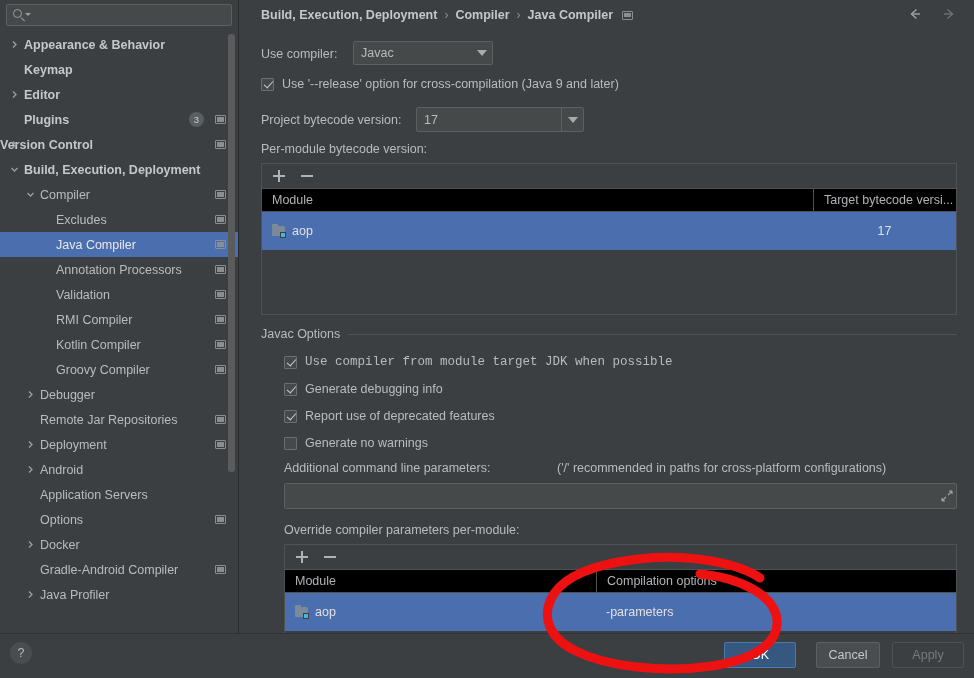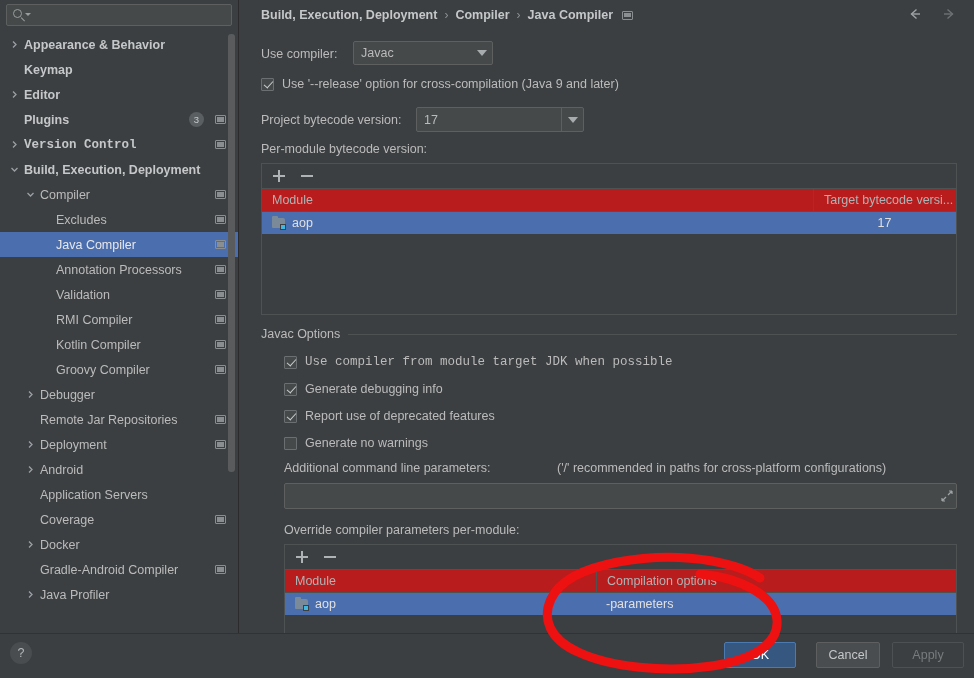--- a/index.html
+++ b/index.html
@@ -270,33 +270,33 @@
     background: #b0b3b5;
   }
   .tb-plus::before { left: 6px; top: 1px; width: 1.8px; height: 12px; }
   .tb-plus::after  { left: 1px; top: 6.1px; width: 12px; height: 1.8px; }
   .tb-minus::before { left: 1px; top: 6.1px; width: 12px; height: 1.8px; }
 
   .tbl-head {
     height: 23px;
     display: flex;
     border-bottom: 1px solid #4f5253;
-    background: #b91c1c;
+    background: #000000;
   }
   .th {
     display: flex; align-items: center;
     color: #b0b3b5;
     font-size: 12.5px;
     padding-left: 10px;
     overflow: hidden;
     white-space: nowrap;
   }
   .th + .th { border-left: 1px solid #4f5253; }
   .tbl-row {
-    height: 22px;
+    height: 38px;
     display: flex;
     align-items: center;
     justify-content: flex-end;
   }
   .tbl-row.selected { background: #4b6eaf; }
   .td {
     display: flex; align-items: center;
     padding-left: 10px;
     color: #e0e0e0;
     font-size: 12.5px;
@@ -460,21 +460,21 @@
           <span class="ti-label bold" style="margin-left: 24px;">Plugins</span>
           <span class="ti-badge">3</span>
           <span class="ti-proj-icon"></span>
         </div>
         <div class="tree-item">
           <span class="ti-arrow" style="left: 8px;">
             <svg width="9" height="9" viewBox="0 0 9 9">
               <path d="M3 1.5 L6 4.5 L3 7.5" fill="none" stroke="#9aa0a6" stroke-width="1.3"></path>
             </svg>
           </span>
-          <span class="ti-label bold" style="margin-left: 24px; font-family: Liberation Mono, monospace;">Version Control</span>
+          <span class="ti-label bold" style="">Version Control</span>
           <span class="ti-proj-icon"></span>
         </div>
         <div class="tree-item">
           <span class="ti-arrow" style="left: 8px;">
             <svg width="9" height="9" viewBox="0 0 9 9">
               <path d="M1.5 3 L4.5 6 L7.5 3" fill="none" stroke="#9aa0a6" stroke-width="1.3"></path>
             </svg>
           </span>
           <span class="ti-label bold" style="margin-left: 24px;">Build, Execution, Deployment</span>
         </div>
@@ -541,21 +541,21 @@
             <svg width="9" height="9" viewBox="0 0 9 9">
               <path d="M3 1.5 L6 4.5 L3 7.5" fill="none" stroke="#9aa0a6" stroke-width="1.3"></path>
             </svg>
           </span>
           <span class="ti-label" style="margin-left: 40px;">Android</span>
         </div>
         <div class="tree-item">
           <span class="ti-label" style="margin-left: 40px;">Application Servers</span>
         </div>
         <div class="tree-item">
-          <span class="ti-label" style="margin-left: 40px;">Coverage</span>
+          <span class="ti-label" style="margin-left: 40px;">Options</span>
           <span class="ti-proj-icon"></span>
         </div>
         <div class="tree-item">
           <span class="ti-arrow" style="left: 24px;">
             <svg width="9" height="9" viewBox="0 0 9 9">
               <path d="M3 1.5 L6 4.5 L3 7.5" fill="none" stroke="#9aa0a6" stroke-width="1.3"></path>
             </svg>
           </span>
           <span class="ti-label" style="margin-left: 40px;">Docker</span>
         </div>

